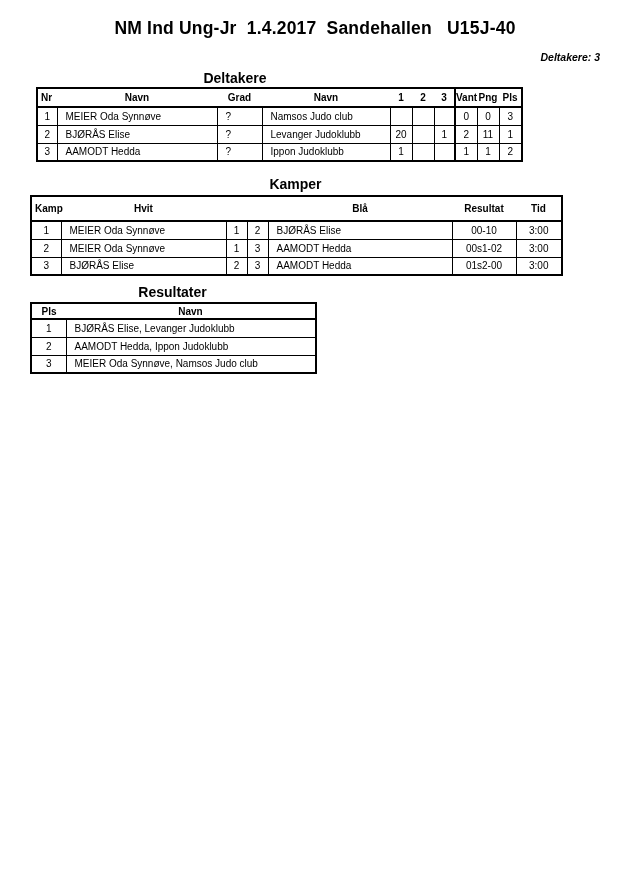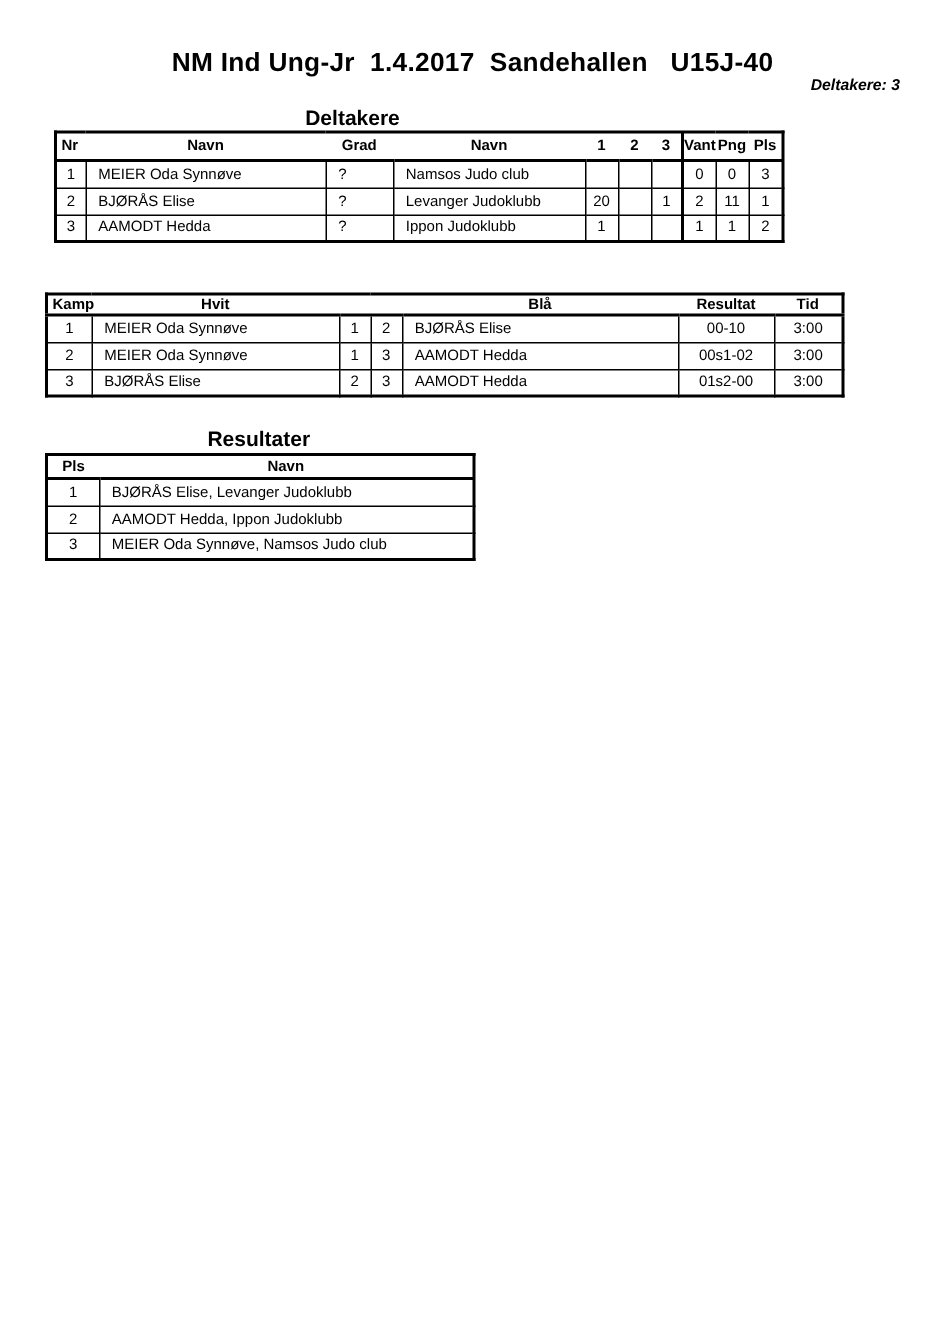--- a/index.html
+++ b/index.html
@@ -1,21 +1,21 @@
 <!DOCTYPE html>
 <html><head>
 <meta charset="utf-8">
 <style>
   html,body{margin:0;padding:0;background:#ffffff;}
   .page{
     position:relative;width:630px;height:891px;background:#ffffff;color:#000000;
     font-family:"Liberation Sans","DejaVu Sans",sans-serif;overflow:hidden;
   }
   .title{
-    position:absolute;top:31px;left:0;width:630px;text-align:center;
+    position:absolute;top:18px;left:0;width:630px;text-align:center;
     font-size:17.5px;font-weight:bold;white-space:pre;letter-spacing:0.2px;
   }
   .count{
     position:absolute;top:51px;right:30px;font-size:10.5px;font-weight:bold;font-style:italic;
   }
   .heading{
     position:absolute;font-size:14px;font-weight:bold;text-align:center;white-space:nowrap;
   }
   #h-participants{top:70px;left:30px;width:410px;}
   #h-matches{top:176px;left:30px;width:531px;}
@@ -36,21 +36,21 @@
   }
   th.left{text-align:left;padding-left:3px;}
   td{
     border:1px solid #000;padding:0;white-space:nowrap;overflow:hidden;
     vertical-align:middle;font-size:10px;
   }
   .num{text-align:center;}
   .txt{text-align:left;padding-left:8px;}
   .thick-l{border-left:2px solid #000 !important;}
   tr.hdr-lg{height:19px;}
-  tr.hdr-md{height:14px;}
+  tr.hdr-md{height:25px;}
   tr.hdr-sm{height:16px;}
   tr.data{height:18px;}
 </style>
 </head>
 <body>
 
 <div class="page">
 
   <div class="title">NM Ind Ung-Jr  1.4.2017  Sandehallen   U15J-40</div>
   <div class="count">Deltakere: 3</div>
@@ -114,20 +114,21 @@
       <td class="num">1</td>
       <td class="num"></td>
       <td class="num"></td>
       <td class="num thick-l">1</td>
       <td class="num">1</td>
       <td class="num">2</td>
     </tr>
   </tbody>
     </table>
 
+  <div class="heading" id="h-matches">Kamper</div>
   <table id="t-matches">
     <colgroup>
       <col style="width:30px">
         <col style="width:165px">
         <col style="width:21px">
         <col style="width:21px">
       <col style="width:184px">
         <col style="width:64px">
         <col style="width:46px">
     </colgroup>

